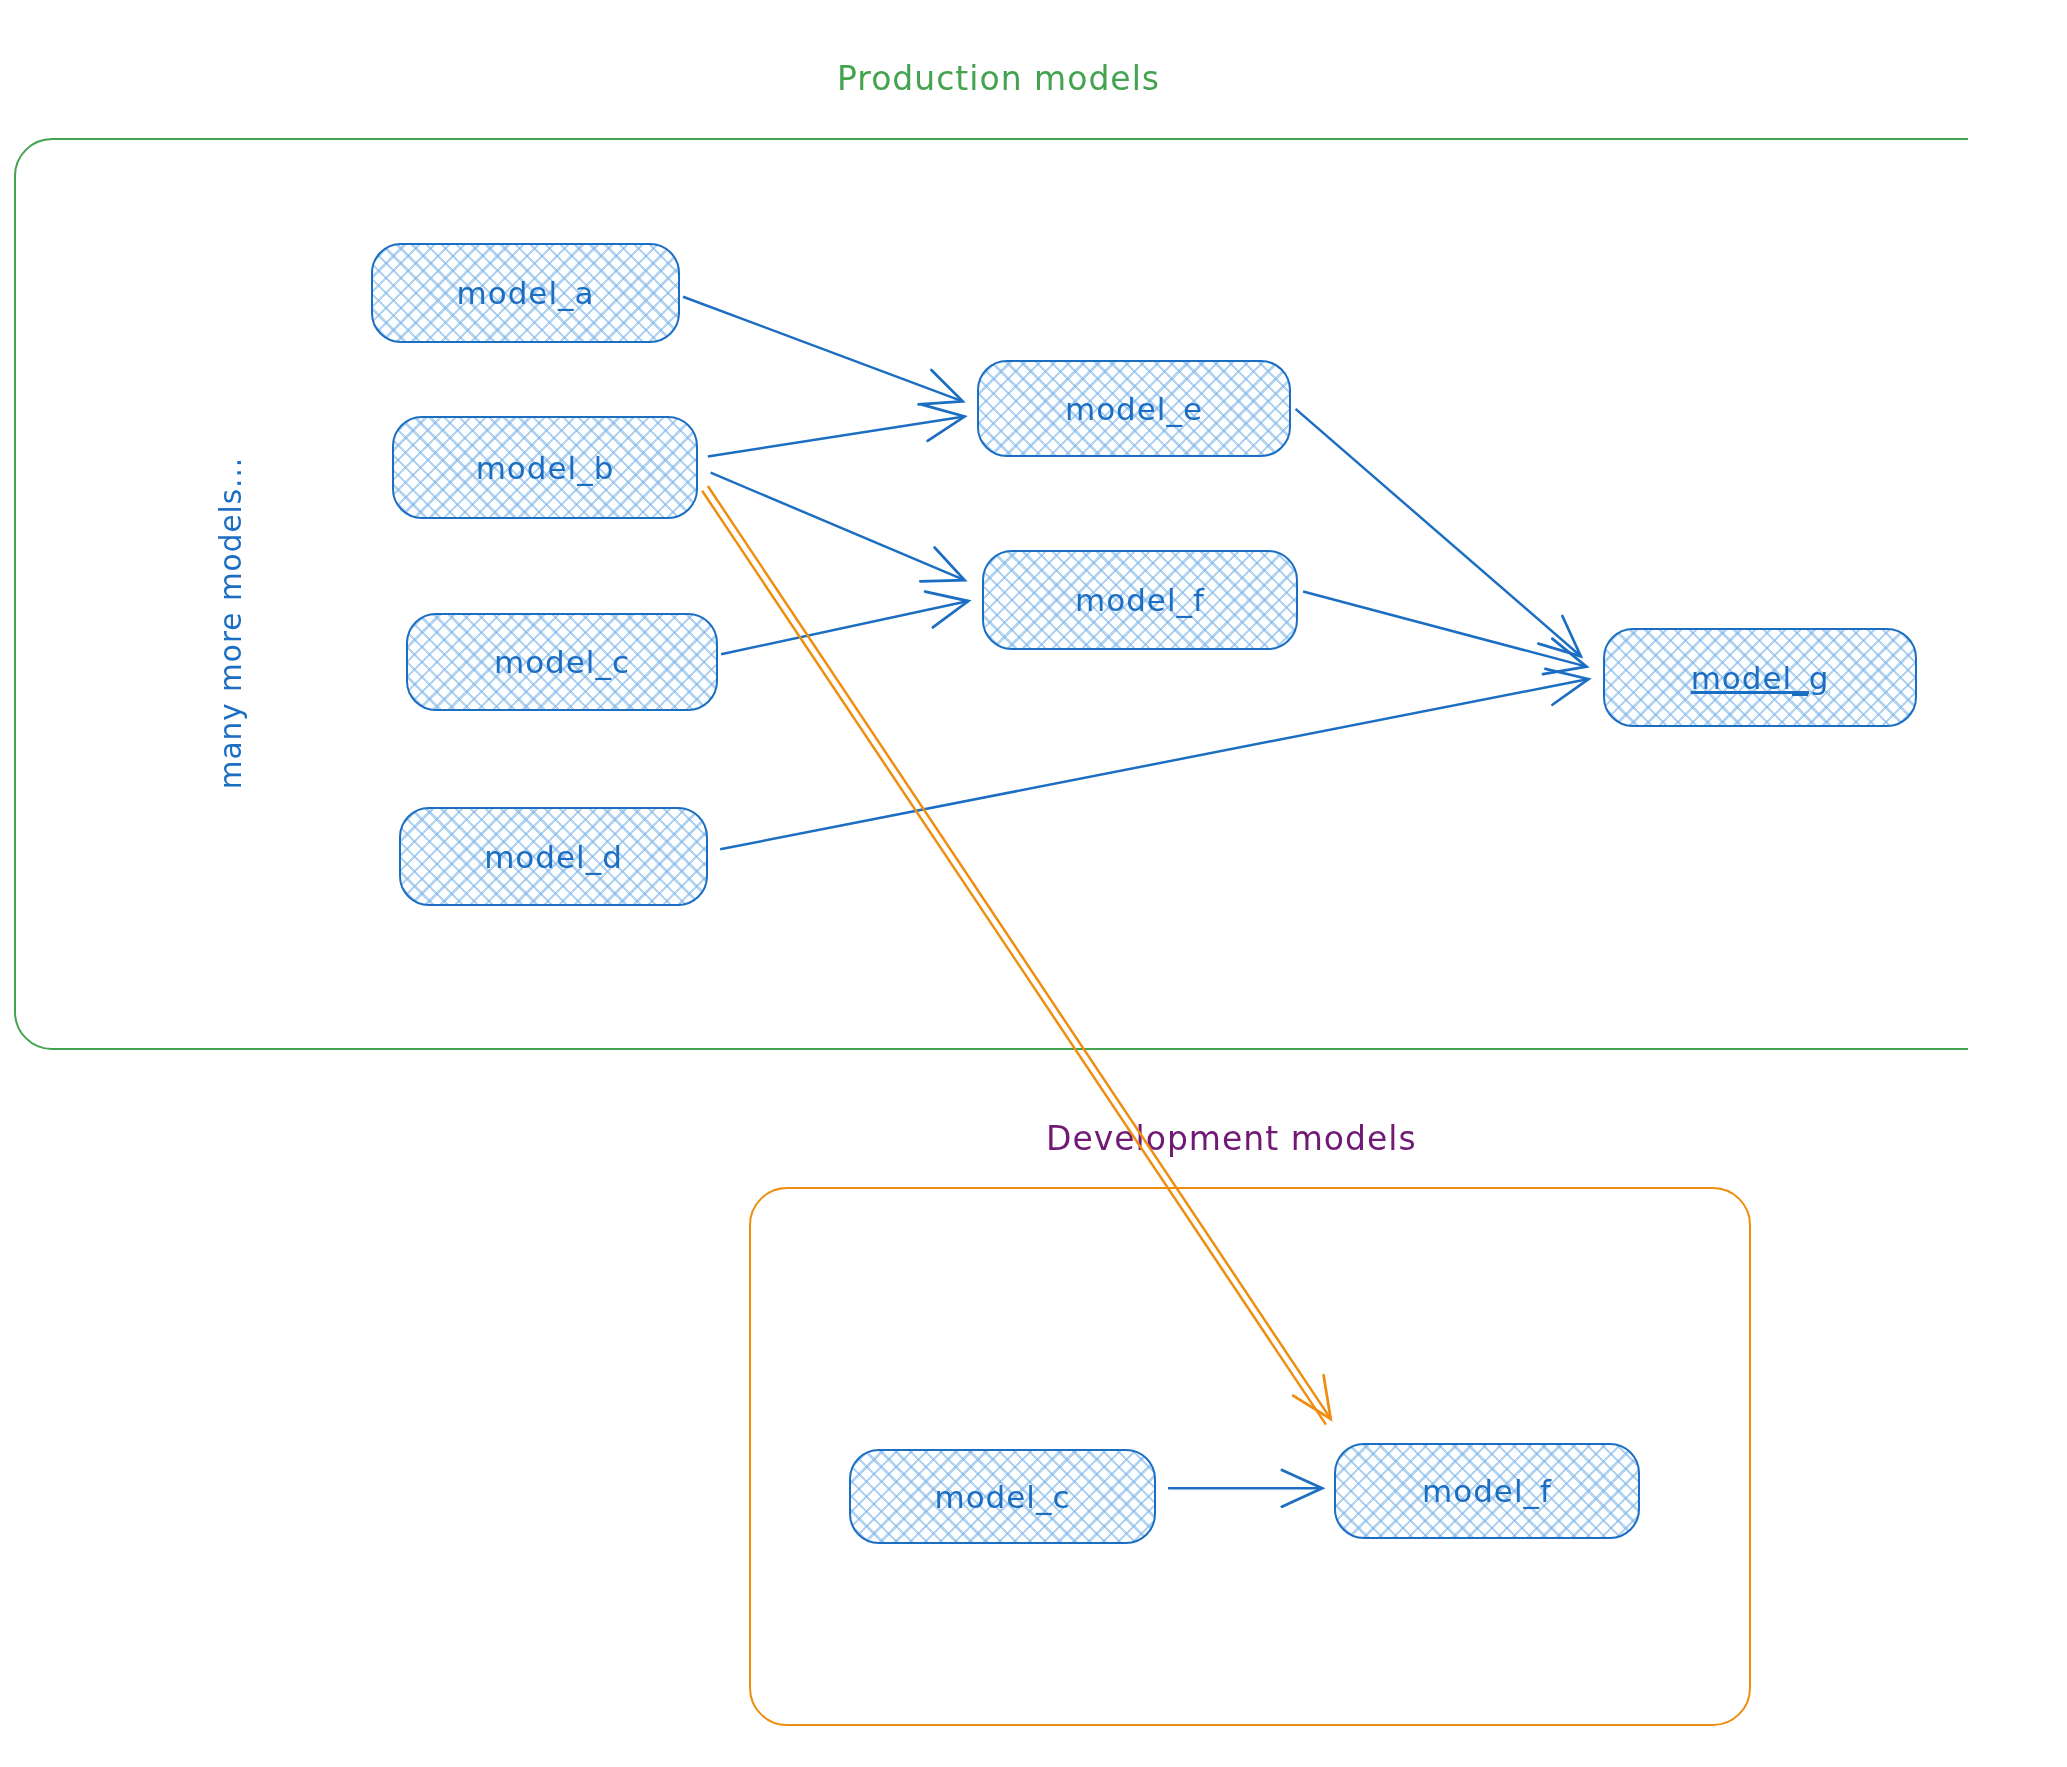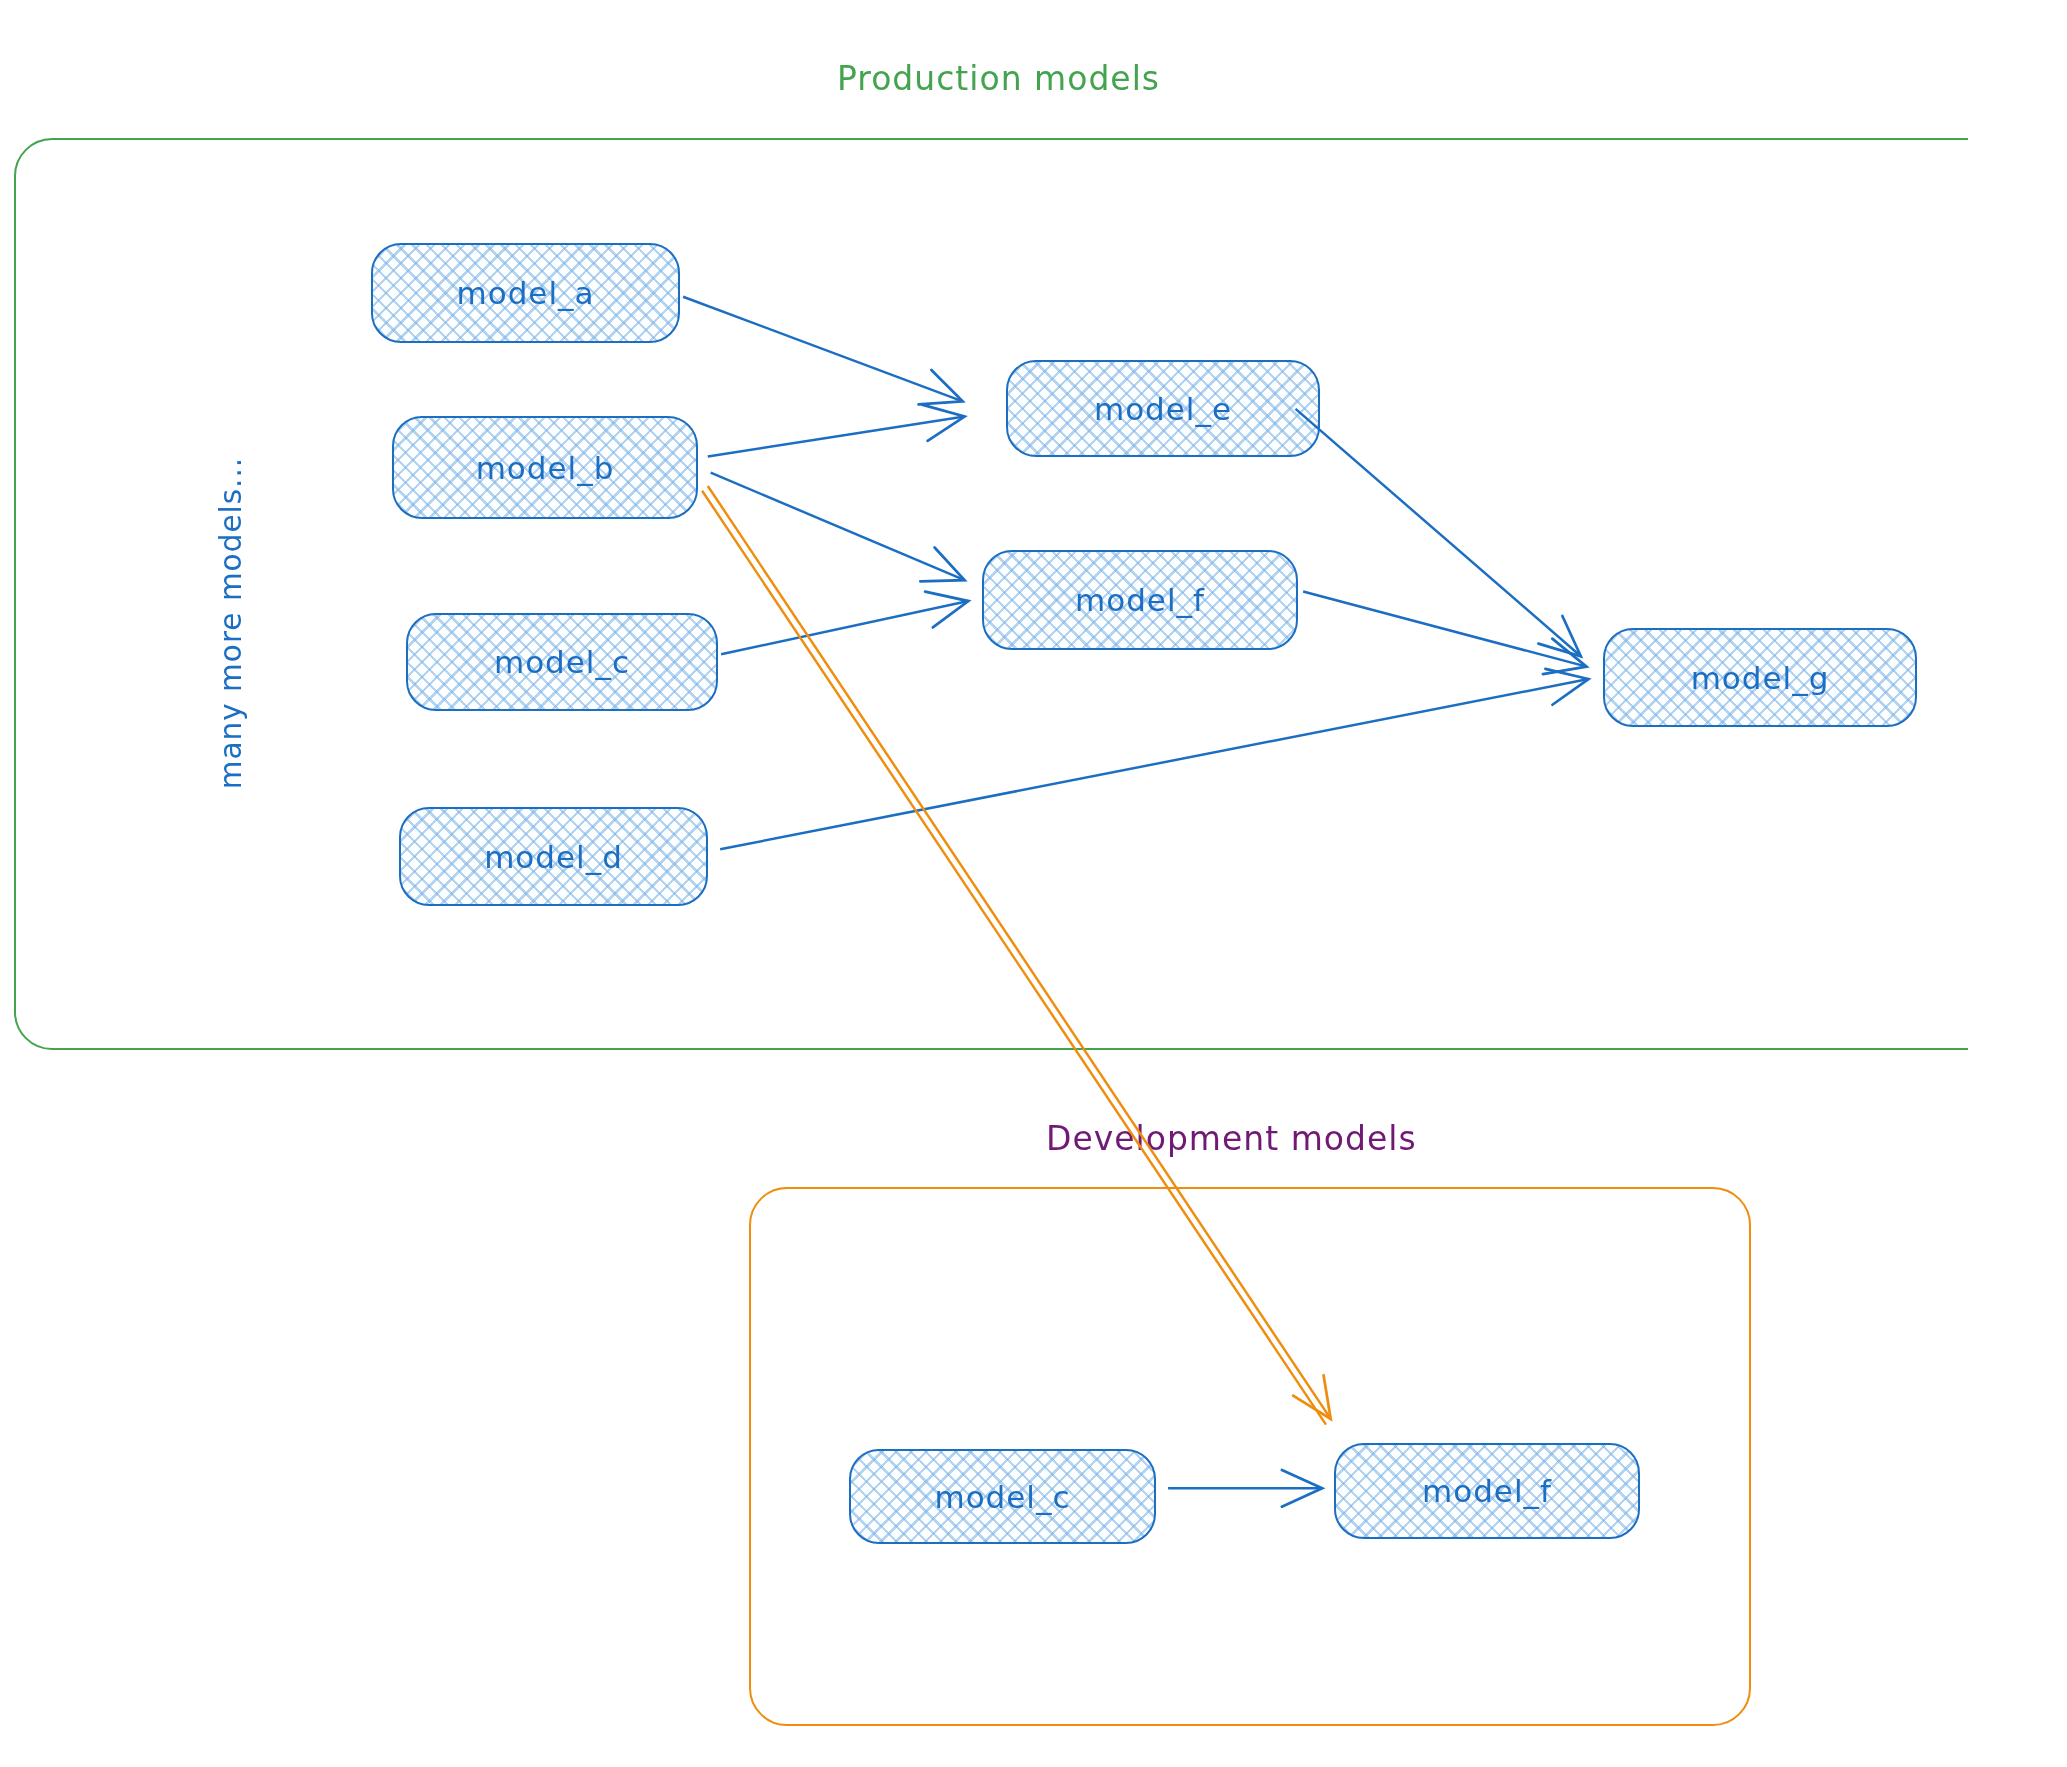--- a/index.html
+++ b/index.html
@@ -60,23 +60,23 @@
     justify-content:center;
     background:
       repeating-linear-gradient(45deg,  rgba(120,178,230,0.55) 0 2.4px, transparent 2.4px 10.5px),
       repeating-linear-gradient(135deg, rgba(120,178,230,0.55) 0 2.4px, transparent 2.4px 10.5px),
       #fdfeff;
   }
   .node-a{ left:371px;  top:243px;  width:309px; height:100px; }
   .node-b{ left:392px;  top:416px;  width:306px; height:103px; }
   .node-c{ left:406px;  top:613px;  width:312px; height:98px; }
   .node-d{ left:399px;  top:807px;  width:309px; height:99px; }
-  .node-e{ left:977px; top:360px;  width:314px; height:97px;margin-left:29px; }
+  .node-e{ left:977px; top:360px;  width:314px; height:97px; }
   .node-f{ left:982px; top:550px;  width:316px; height:100px; }
-  .node-g{ left:1603px; top:628px;  width:314px; height:99px; }
+  .node-g{ left:1603px; top:628px;  width:314px; height:99px;text-decoration:underline; }
   .node-dev-c{ left:849px;  top:1449px; width:307px; height:95px; }
   .node-dev-f{ left:1334px; top:1443px; width:306px; height:96px; }
 
   .edges-layer{
     position:absolute; left:0; top:0; width:2068px; height:1767px;
     pointer-events:none;
   }
   .edge-blue{ stroke:#1b6ec2; stroke-width:2.6; fill:none; }
   .edge-orange{ stroke:#ee8d0e; stroke-width:2.6; fill:none; }
 </style>

